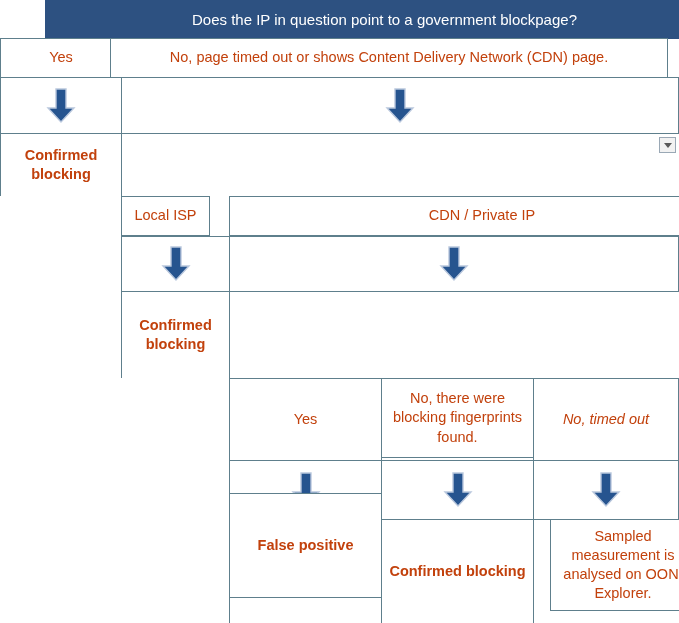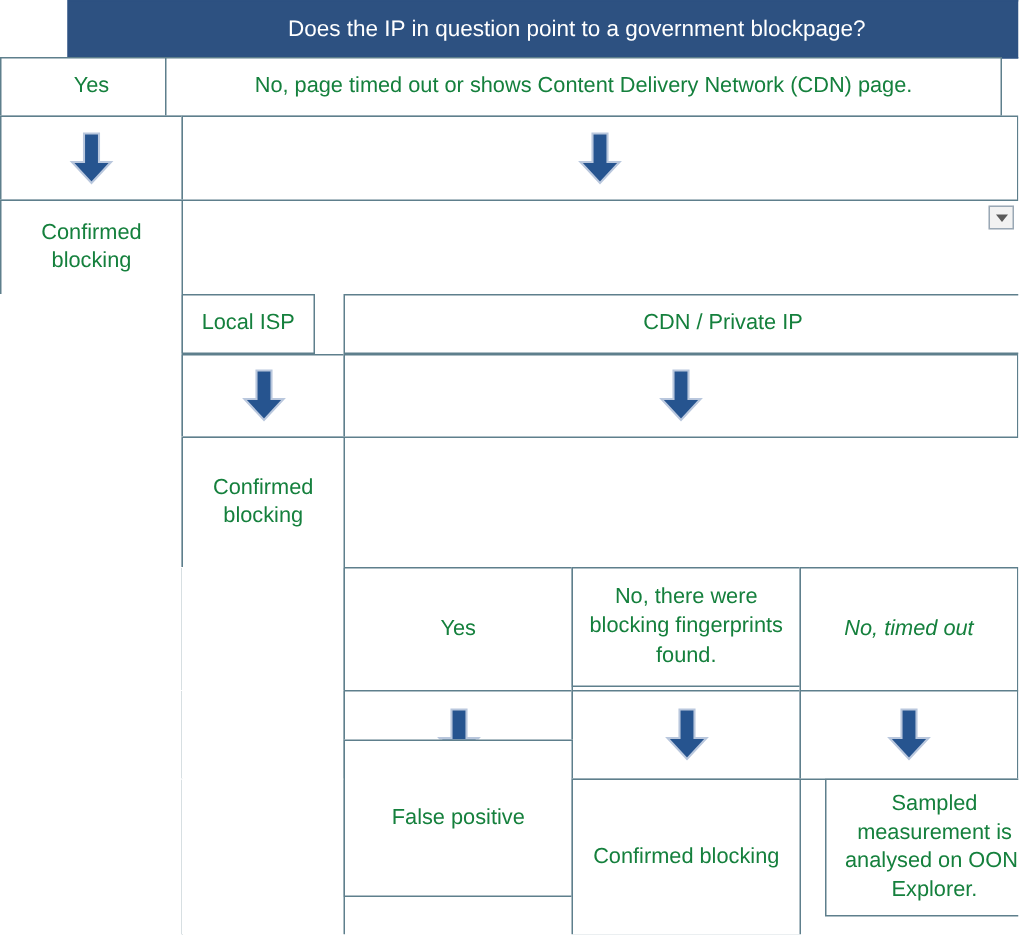--- a/index.html
+++ b/index.html
@@ -23,21 +23,21 @@
   
   .cell {
     position: absolute;
     box-sizing: border-box;
     display: flex;
     align-items: center;
     justify-content: center;
     text-align: center;
     font-size: 14.5px;
     line-height: 1.32;
-    color: #15803d;
+    color: #c2410c;
     padding: 4px 6px;
     background: #ffffff;
     border: 1px solid #5e7f8c;
   }
 
   .cell.blank { border-color: transparent; }
 
   
   .banner {
     background: #2d5181;
@@ -47,21 +47,21 @@
     line-height: 1.30;
     padding: 4px 16px;
   }
   .banner.q-top {
     font-size: 15px;
     margin-left: 45px;
   }
 
   
   .strong {
-    font-weight: normal;
+    font-weight: bold;
     font-size: 14.5px;
   }
 
   
   .arrow-cell { }
   .arrow {
     position: relative;
     width: 30px;
     height: 36px;
     display: block;

